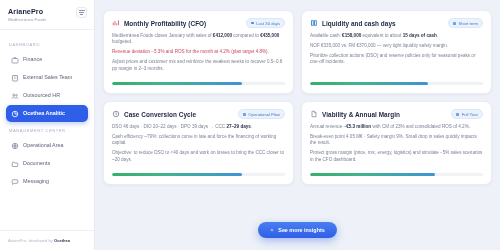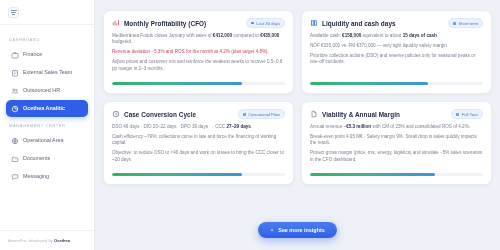--- a/index.html
+++ b/index.html
@@ -140,20 +140,24 @@
   .cta .spark { width: 4px; height: 4px; flex: 0 0 4px; }
   .cta .spark svg { width: 4px; height: 4px; display:block; fill:#cfe0ff; }
 </style>
 </head>
 <body>
 
 <div class="app">
 
   <aside class="sidebar">
     <div class="sb-head">
+      <div>
+        <div class="brand-name">ArianePro</div>
+        <div class="brand-sub">Mediterránea Foods</div>
+      </div>
       <div class="menu-icon">
         <i></i>
           <i></i>
           <i></i>
       </div>
     </div>
 
     <div class="sb-body">
 
       <div class="sb-section">DASHBOARD</div>

